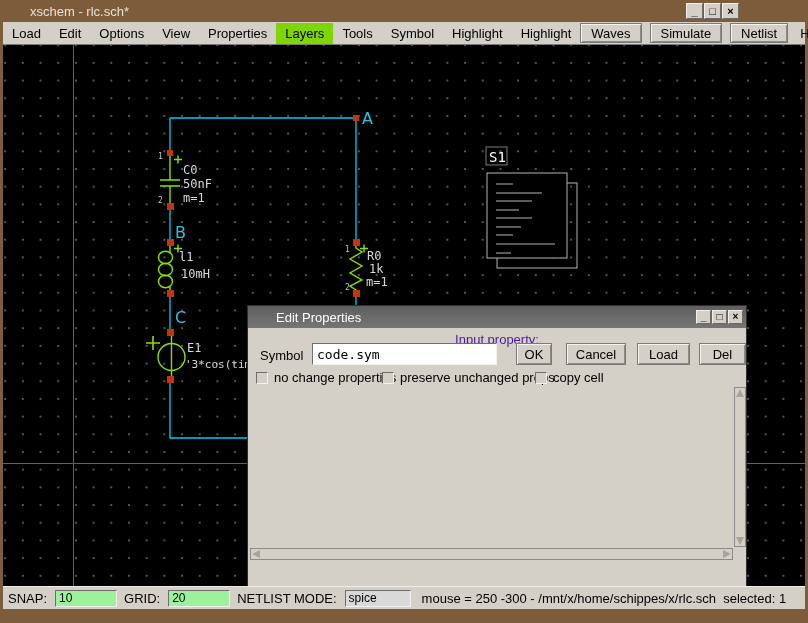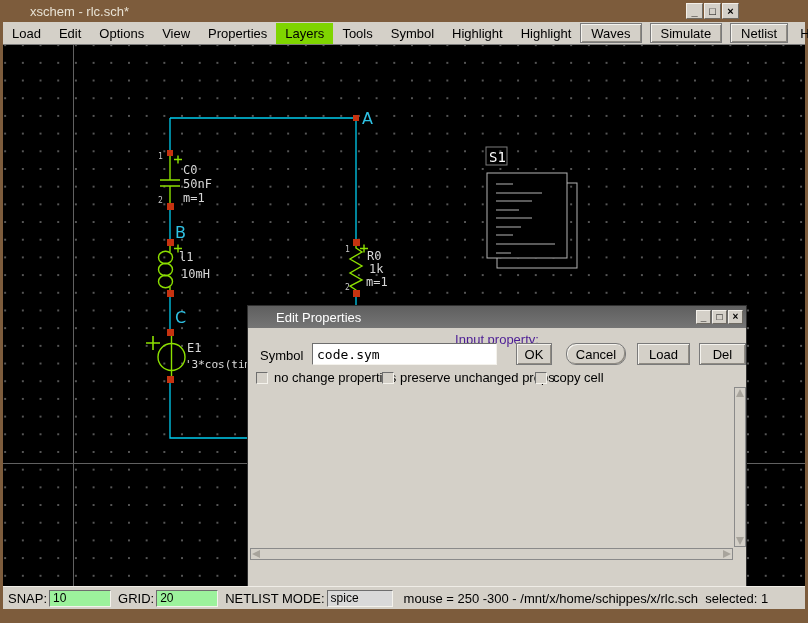--- a/index.html
+++ b/index.html
@@ -48,21 +48,21 @@
   #dialog .winbtn { width:15px; height:14px; font-size:10px; line-height:12px; }
   #dlg-prompt { position:absolute; left:0; top:26px; width:498px; text-align:center; color:#4c1d95; }
   #dlg-symbol-label { position:absolute; left:12px; top:42px; color:#000; }
   #dlg-symbol-input { position:absolute; left:64px; top:37px; width:185px; height:22px;
                       background:#fff; border:1px solid; border-color:#6e6e6e #f4f2ec #f4f2ec #6e6e6e;
                       font-family:"DejaVu Sans Mono", monospace; font-size:13px; padding:2px 4px; color:#000; }
   .dlg-btn { position:absolute; top:37px; height:22px; background:#d4d0c8; color:#000;
              border:1px solid #7a7a7a; font-size:13px;
              box-shadow:inset 1px 1px 0 #f5f3ee, inset -1px -1px 0 #8f8b83; }
   #btn-ok { left:268px; width:36px; }
-  #btn-cancel { left:318px; width:60px;border-radius:10px; }
+  #btn-cancel { left:318px; width:60px; }
   #btn-load { left:389px; width:53px; }
   #btn-del { left:451px; width:47px; }
   .dlg-check { position:absolute; top:64px; display:flex; align-items:center; color:#000; }
   .dlg-check .box { width:12px; height:12px; background:#d4d0c8; margin-right:6px;
                     border:1px solid; border-color:#6e6e6e #f4f2ec #f4f2ec #6e6e6e; }
   #check-0 { left:8px; } #check-1 { left:134px; } #check-2 { left:287px; }
   #dlg-textarea { position:absolute; left:2px; top:81px; width:483px; height:160px;
                   background:#fff; color:#000; border:1px solid; border-color:#6e6e6e #f4f2ec #f4f2ec #6e6e6e;
                   font-family:"DejaVu Sans Mono", monospace; font-size:12px; font-weight:bold;
                   line-height:15px; padding:1px 3px; resize:none; overflow:hidden; white-space:pre; }
@@ -74,21 +74,21 @@
   .tri-up { left:1px; top:1px; border-left:4px solid transparent; border-right:4px solid transparent; border-bottom:8px solid #a8a49c; }
   .tri-down { left:1px; bottom:1px; border-left:4px solid transparent; border-right:4px solid transparent; border-top:8px solid #a8a49c; }
   .tri-left { left:1px; top:1px; border-top:4px solid transparent; border-bottom:4px solid transparent; border-right:8px solid #a8a49c; }
   .tri-right { right:1px; top:1px; border-top:4px solid transparent; border-bottom:4px solid transparent; border-left:8px solid #a8a49c; }
 
   
   #statusbar { position:absolute; left:3px; top:586px; width:802px; height:23px;
                background:#d4d0c8; border-top:1px solid #f0ede7;
                display:flex; align-items:center; color:#000; font-size:13px; }
   .status-label { margin-left:5px; }
-  .status-input { height:17px; font-size:12px; padding:0 3px; margin-left:2px;
+  .status-input { height:17px; font-size:12px; padding:0 3px; margin-left:8px;
                   border:1px solid; border-color:#6e6e6e #f4f2ec #f4f2ec #6e6e6e;
                   font-family:"Liberation Sans", sans-serif; }
   .green { background:#9cf29c; width:62px; }
   .gray { background:#d9d9d9; width:66px; }
   #status-info { margin-left:11px; white-space:pre; }
 </style>
 </head>
 <body>
 
 <div id="window">

